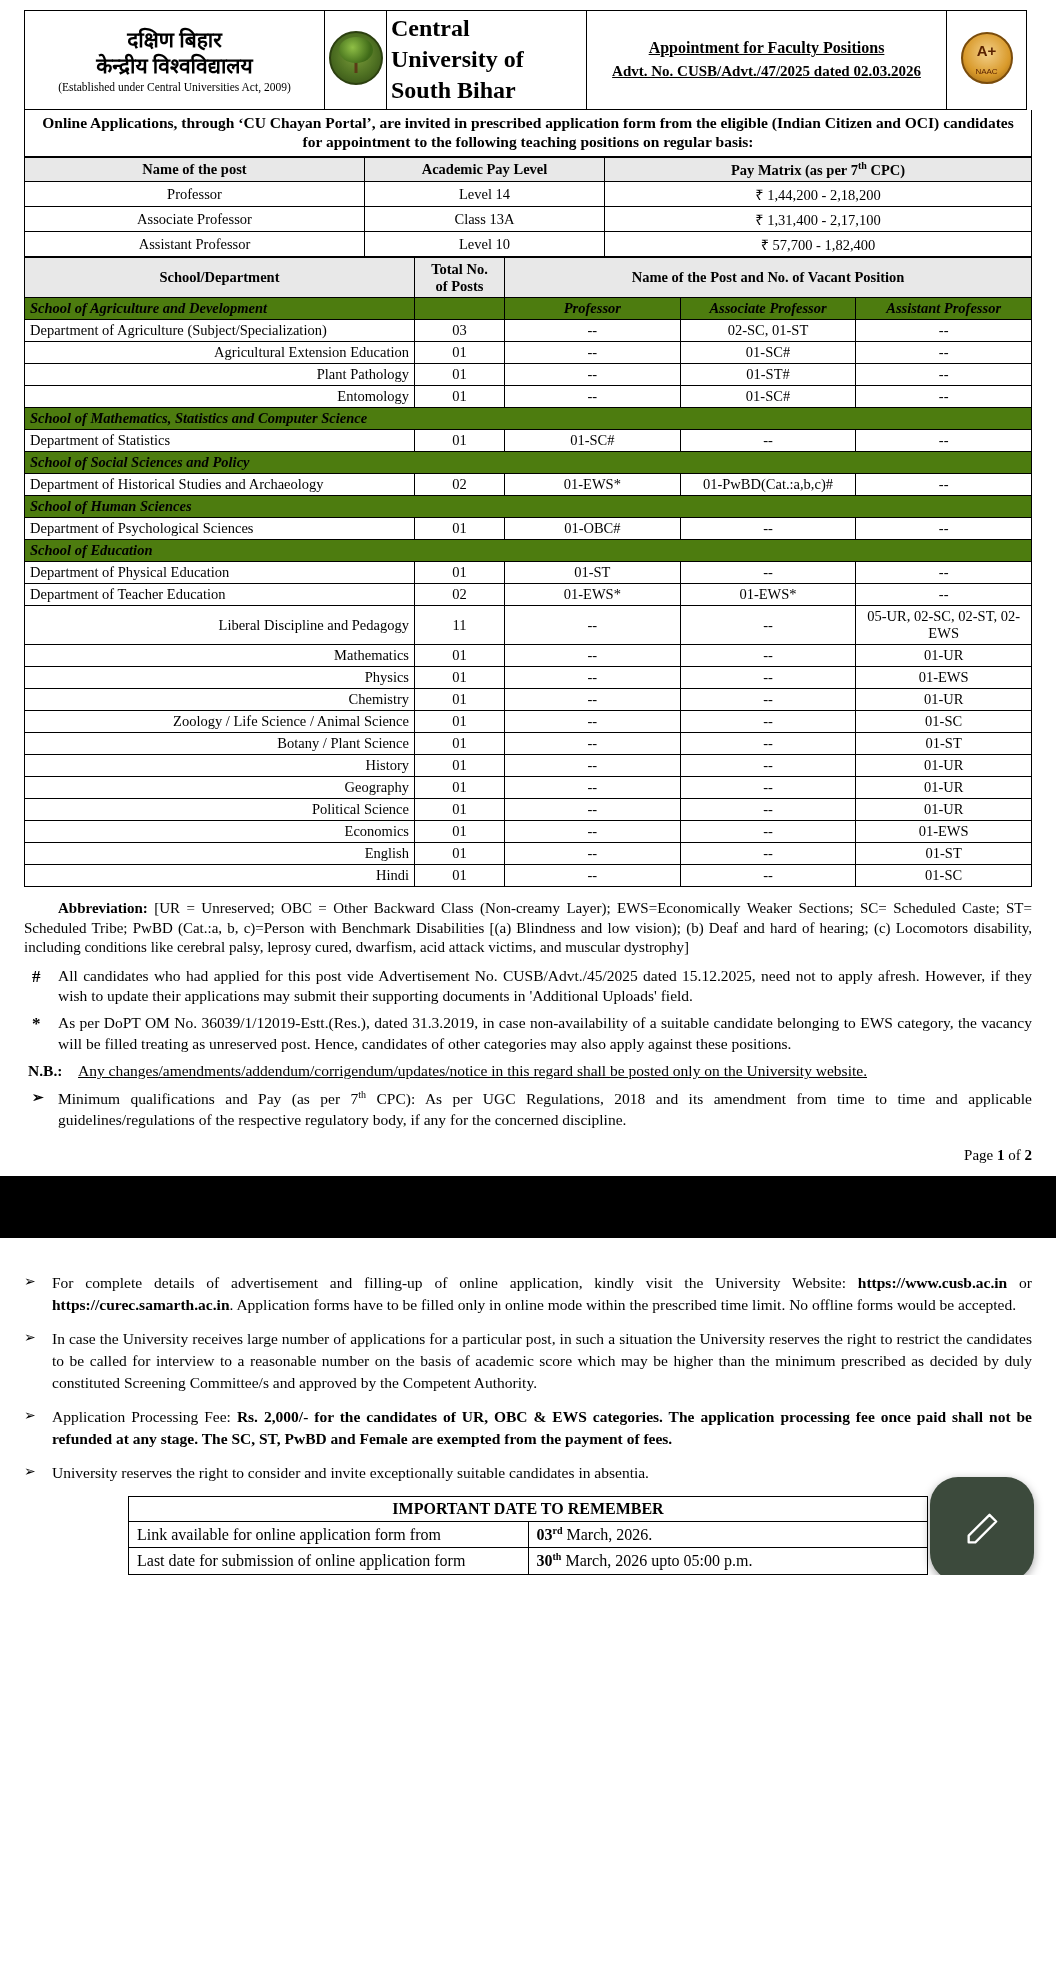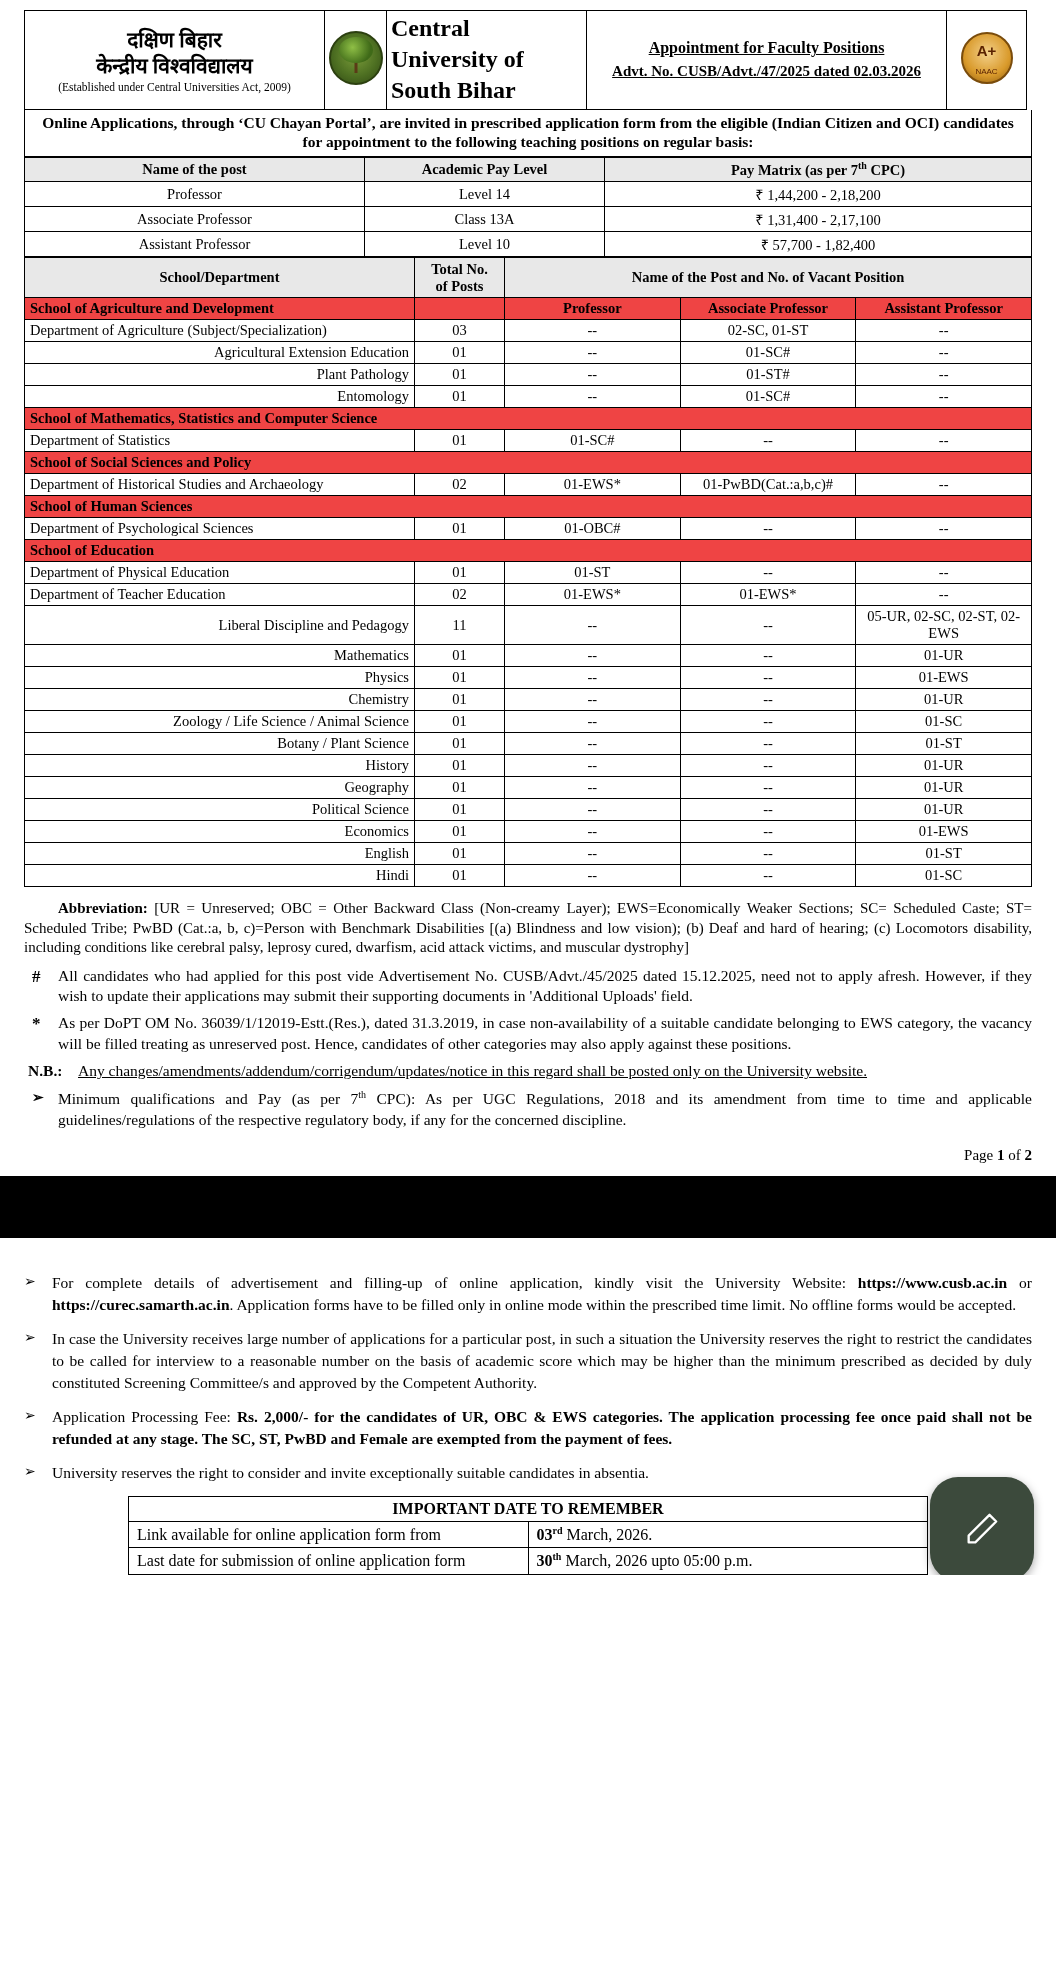--- a/index.html
+++ b/index.html
@@ -87,21 +87,21 @@
   }
   .shade { background:#e8e8e8; }
   .ctr { text-align:center; }
   .bold { font-weight:bold; }
   .bigrow td { font-size:15px; }
   sup { font-size:10px; vertical-align: super; }
 
   
   table.vac { width:1008px; border-collapse:collapse; table-layout:fixed; }
   table.vac td { border:1px solid #000; padding:2px 5px; font-size:14.5px; vertical-align:middle; }
-  .schoolrow td { font-weight:bold; font-size:15px; background:#ef4444; }
+  .schoolrow td { font-weight:bold; font-size:15px; background:#4d7c0f;font-style:italic; }
   .dept { padding-left:6px; }
   .indent { text-align:right; padding-right:8px; }
 
   
   .abbr {
     width:1008px;
     font-size:15px; line-height:1.3; text-align:justify;
     margin-top:12px;
   }
   .abbr .lead { padding-left:34px; }

